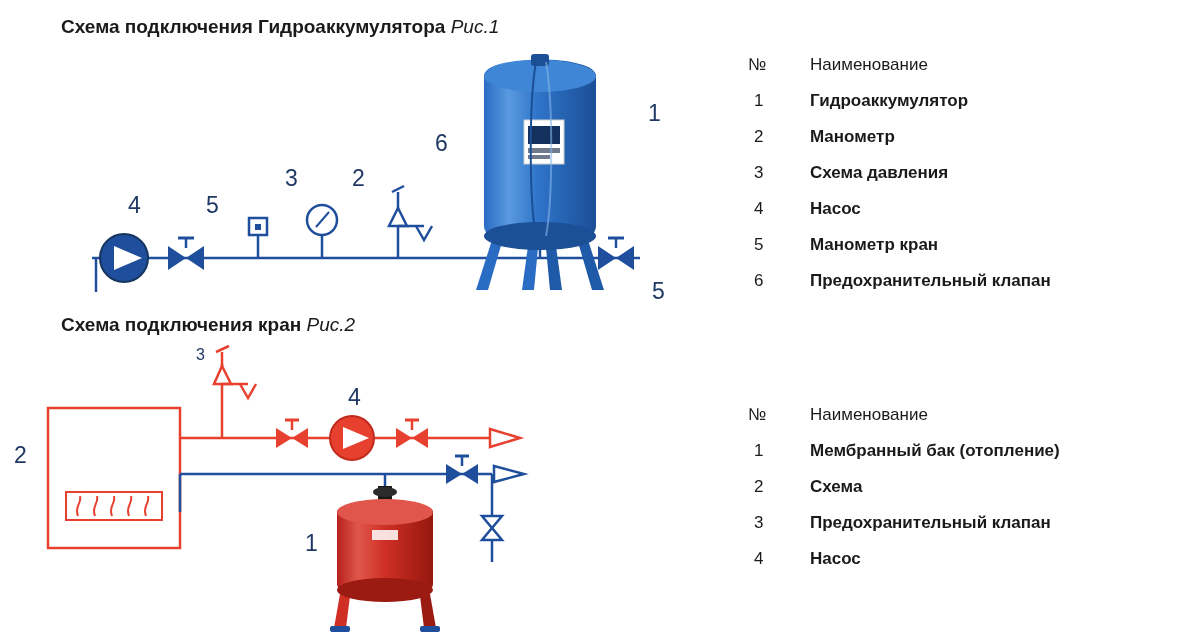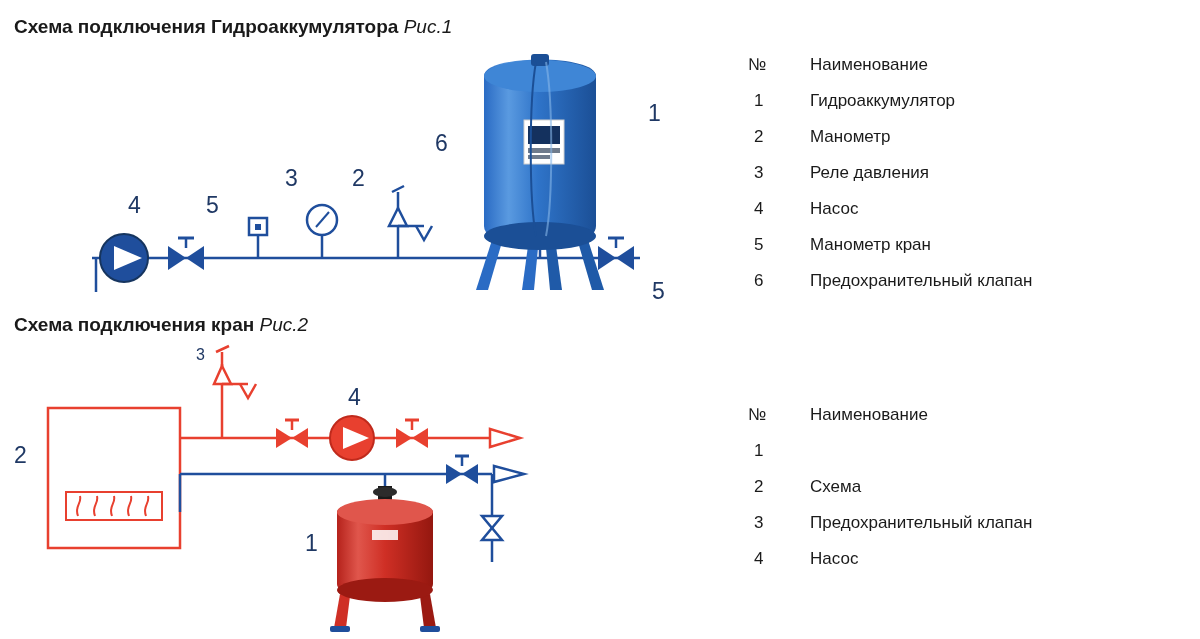--- a/index.html
+++ b/index.html
@@ -15,20 +15,21 @@
     color: #1a1a1a;
     overflow: hidden;
   }
 
   
   .fig-title {
     position: absolute;
     font-size: 19px;
     font-weight: bold;
     white-space: nowrap;
+    margin-left: 47px;
   }
   .fig-title .fig-num {
     font-weight: normal;
     font-style: italic;
   }
   #title-1 { left: 14px; top: 16px; }
   #title-2 { left: 14px; top: 314px; }
 
   
   .diagram {
@@ -73,20 +74,21 @@
   .legend-num {
     width: 62px;
     flex: 0 0 62px;
     text-align: left;
     padding-left: 6px;
     box-sizing: border-box;
   }
   .legend-head .legend-num { padding-left: 0px; }
   .legend-name {
     white-space: nowrap;
+    font-weight: bold;
   }
 </style>
 </head>
 <body>
 
 <div class="fig-title" id="title-1">
   <span>Схема подключения Гидроаккумулятора</span>
   <span class="fig-num">Рис.1</span>
 </div>
 
@@ -302,21 +304,21 @@
   <div class="legend-row">
     <span class="legend-num">1</span>
     <span class="legend-name">Гидроаккумулятор</span>
   </div>
   <div class="legend-row">
     <span class="legend-num">2</span>
     <span class="legend-name">Манометр</span>
   </div>
   <div class="legend-row">
     <span class="legend-num">3</span>
-    <span class="legend-name">Реле давления</span>
+    <span class="legend-name">Схема давления</span>
   </div>
   <div class="legend-row">
     <span class="legend-num">4</span>
     <span class="legend-name">Насос</span>
   </div>
   <div class="legend-row">
     <span class="legend-num">5</span>
     <span class="legend-name">Манометр кран</span>
   </div>
   <div class="legend-row">
@@ -325,20 +327,21 @@
   </div>
 </div>
 
 <div class="legend" id="legend-2">
   <div class="legend-row legend-head">
     <span class="legend-num">№</span>
     <span class="legend-name">Наименование</span>
   </div>
   <div class="legend-row">
     <span class="legend-num">1</span>
+    <span class="legend-name">Мембранный бак (отопление)</span>
   </div>
   <div class="legend-row">
     <span class="legend-num">2</span>
     <span class="legend-name">Схема</span>
   </div>
   <div class="legend-row">
     <span class="legend-num">3</span>
     <span class="legend-name">Предохранительный клапан</span>
   </div>
   <div class="legend-row">

